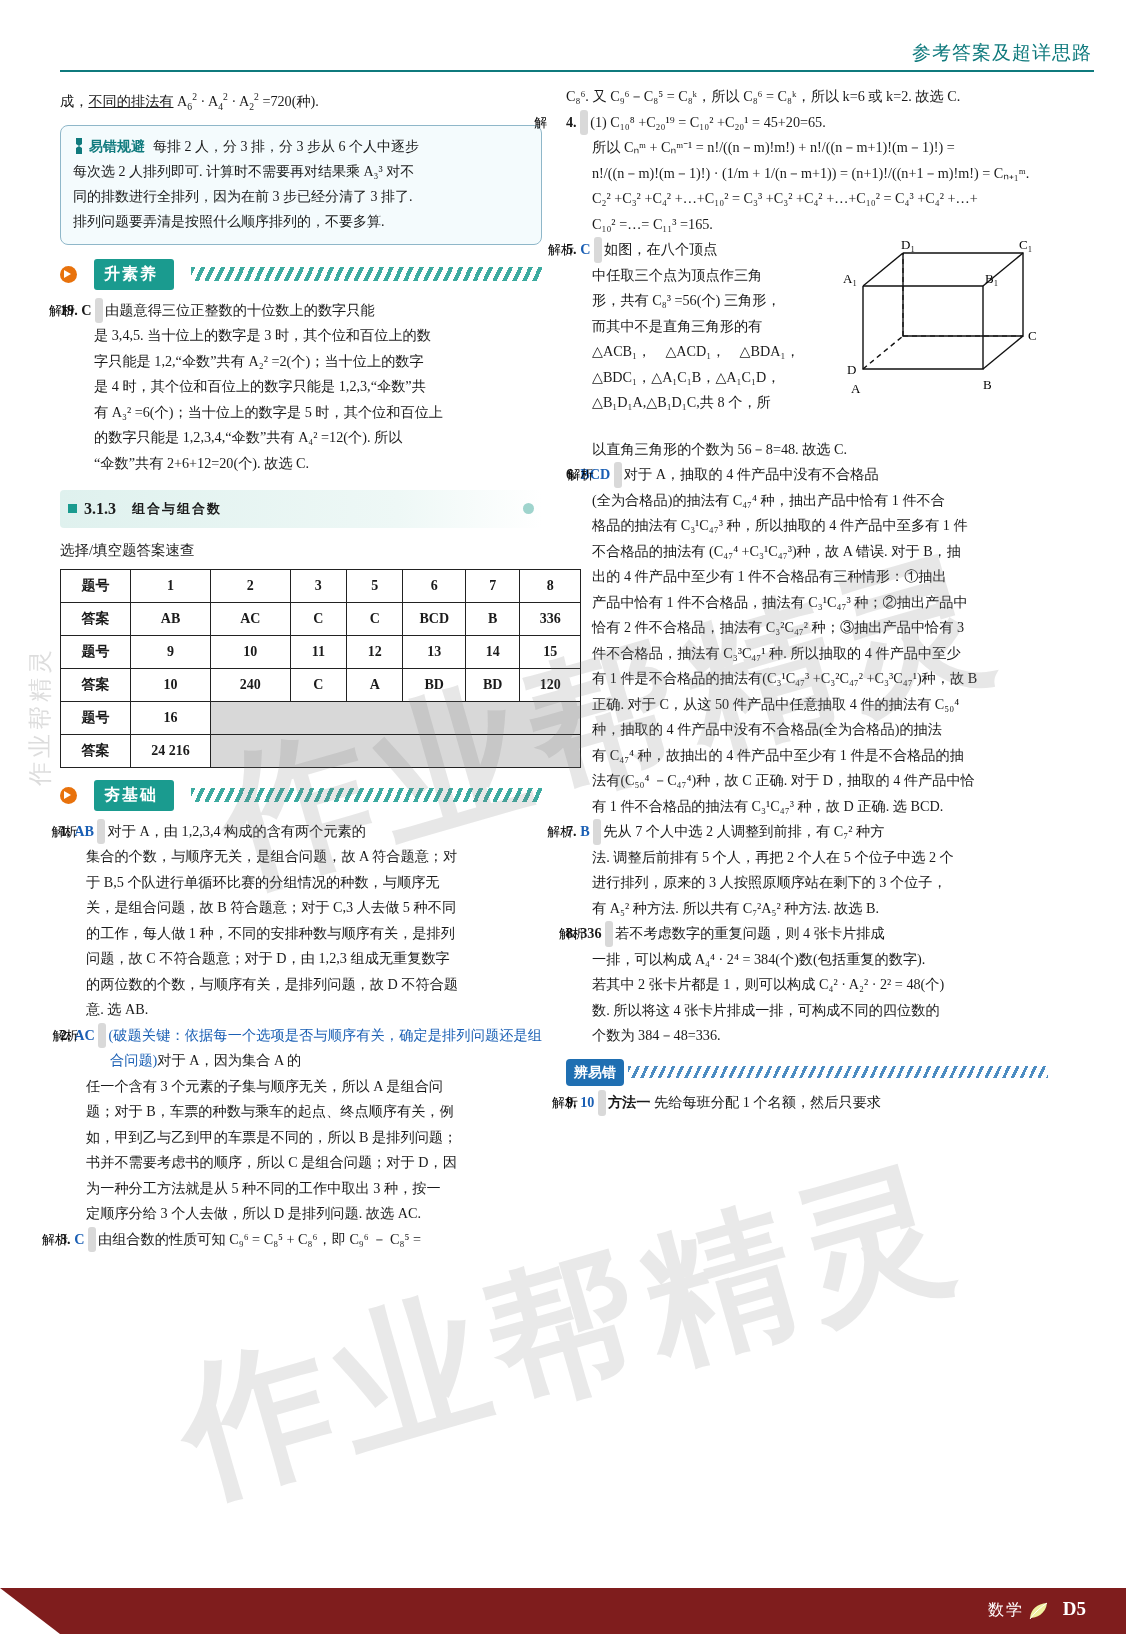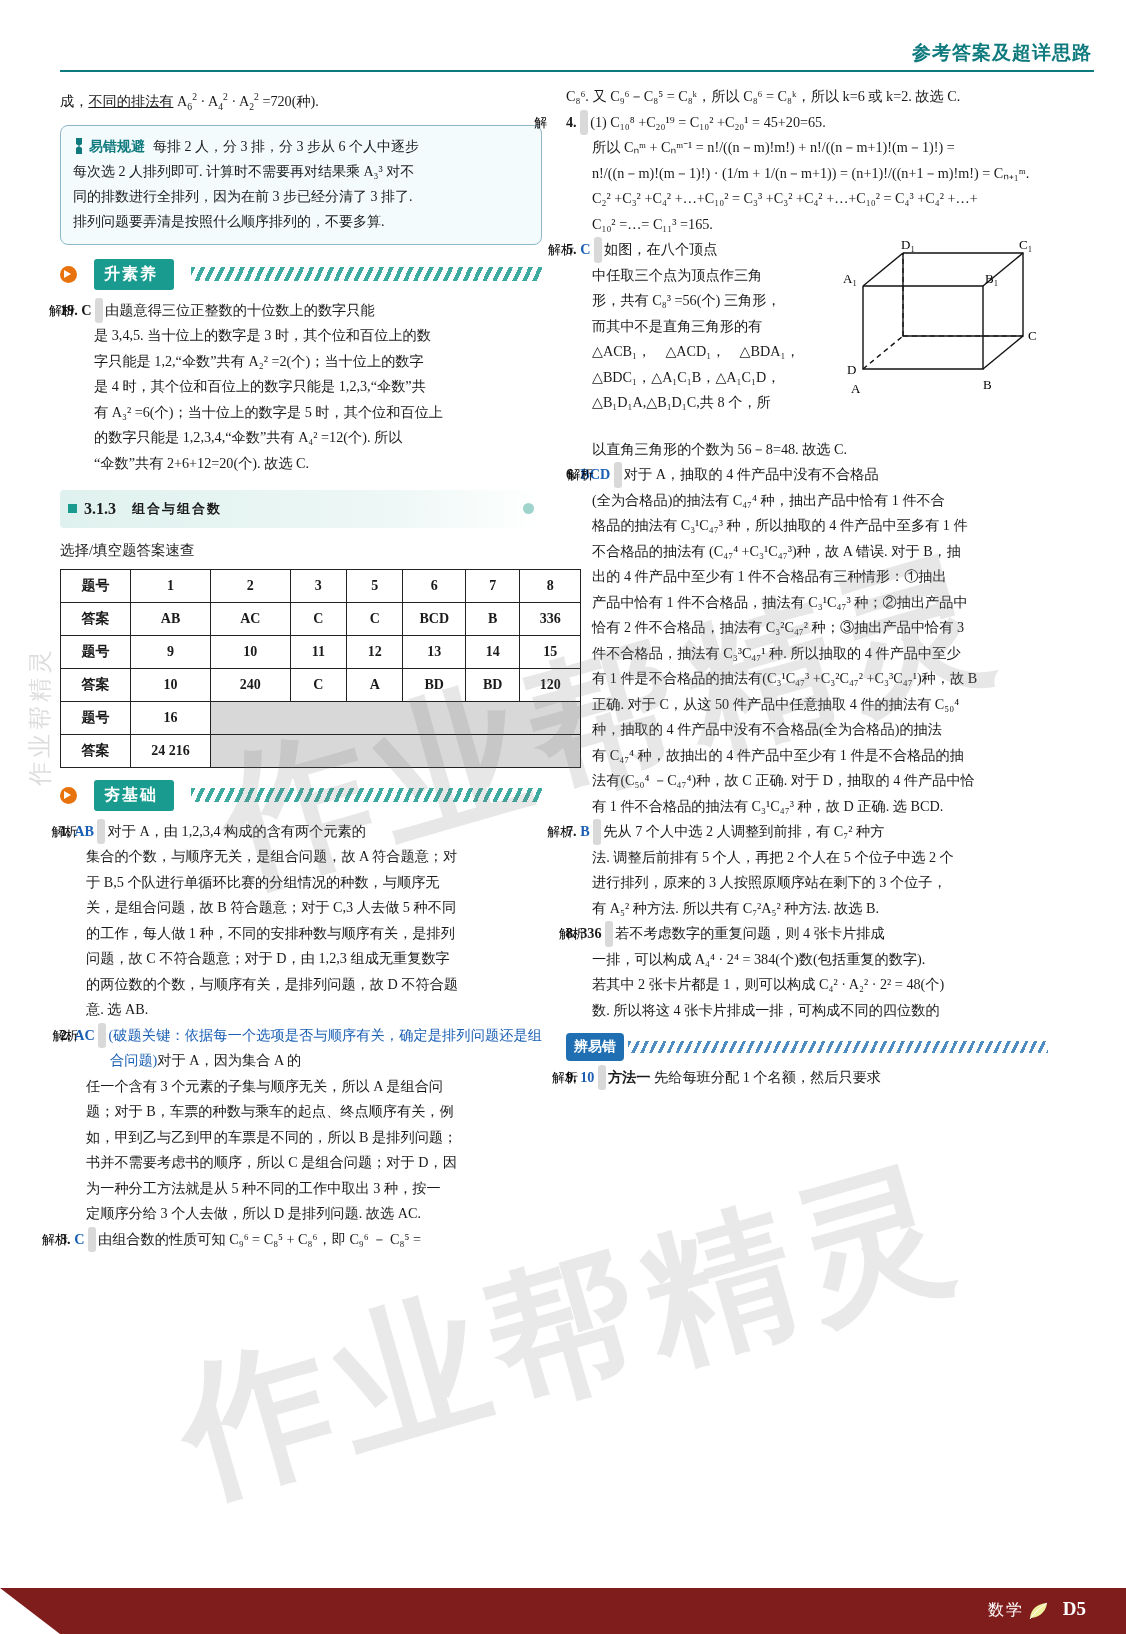--- a/index.html
+++ b/index.html
@@ -11,21 +11,21 @@
     position:relative;
     overflow:hidden;
   }
   .page{
     position:absolute;inset:0;
     padding:0;
   }
   
   .header{
     position:absolute;top:40px;right:34px;
-    font-size:19px;font-weight:bold;color:#0f7a7d;
+    font-size:19px;font-weight:normal;color:#0f7a7d;
     letter-spacing:1px;
     font-family:"Liberation Serif", serif;
   }
   .header-rule{
     position:absolute;top:70px;left:60px;right:32px;height:2px;background:#0f7a7d;
   }
   
   .col{
     position:absolute;top:84px;width:482px;
     font-size:14.2px;line-height:25.5px;
@@ -375,20 +375,21 @@
     <p style="padding-left:26px">有 A₅² 种方法. 所以共有 C₇²A₅² 种方法. 故选 B.</p>
 
     <p class="hang2">
       <span class="num">8.</span>
       <span class="ans">336</span>
       <span class="tag">解析</span><span>若不考虑数字的重复问题，则 4 张卡片排成</span>
     </p>
     <p style="padding-left:26px">一排，可以构成 A₄⁴ · 2⁴ = 384(个)数(包括重复的数字).</p>
     <p style="padding-left:26px">若其中 2 张卡片都是 1，则可以构成 C₄² · A₂² · 2² = 48(个)</p>
     <p style="padding-left:26px">数. 所以将这 4 张卡片排成一排，可构成不同的四位数的</p>
+    <p style="padding-left:26px">个数为 384－48=336.</p>
 
     <div class="eline">
       <span class="easytag">辨易错</span>
       <span class="hatch"></span>
     </div>
 
     <p class="hang2">
       <span class="num">9.</span>
       <span class="ans blue">10</span>
       <span class="tag">解析</span><span style="font-weight:bold">方法一</span>&nbsp;<span>先给每班分配 1 个名额，然后只要求</span>

